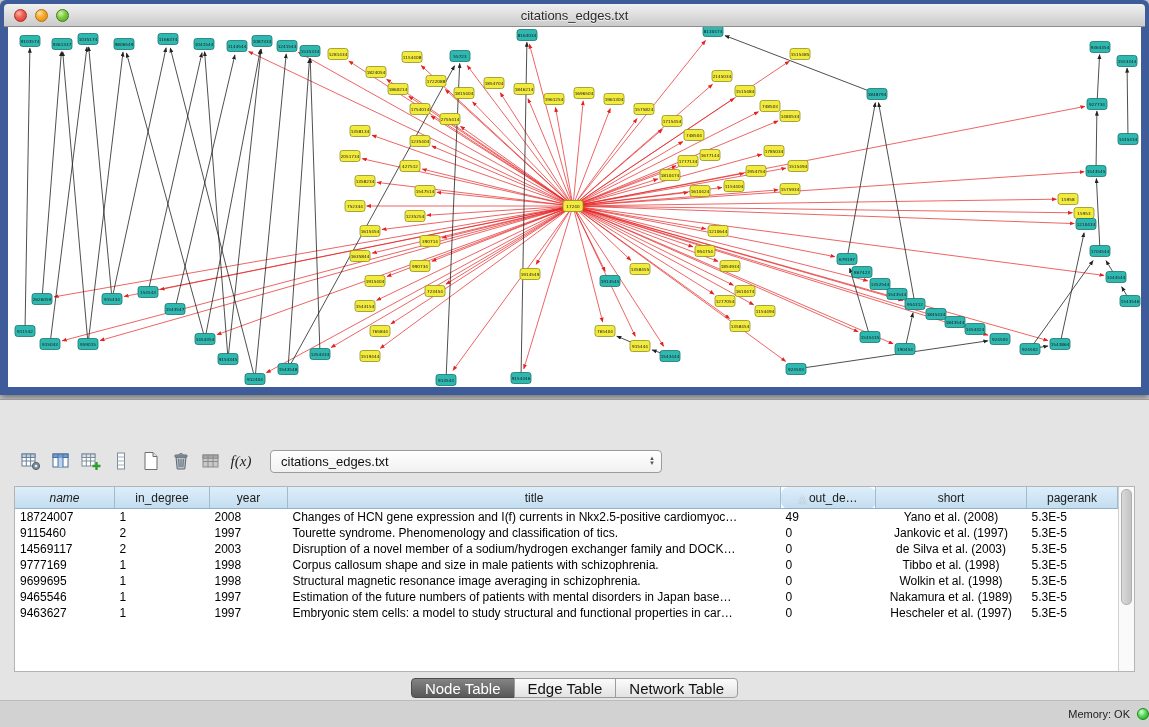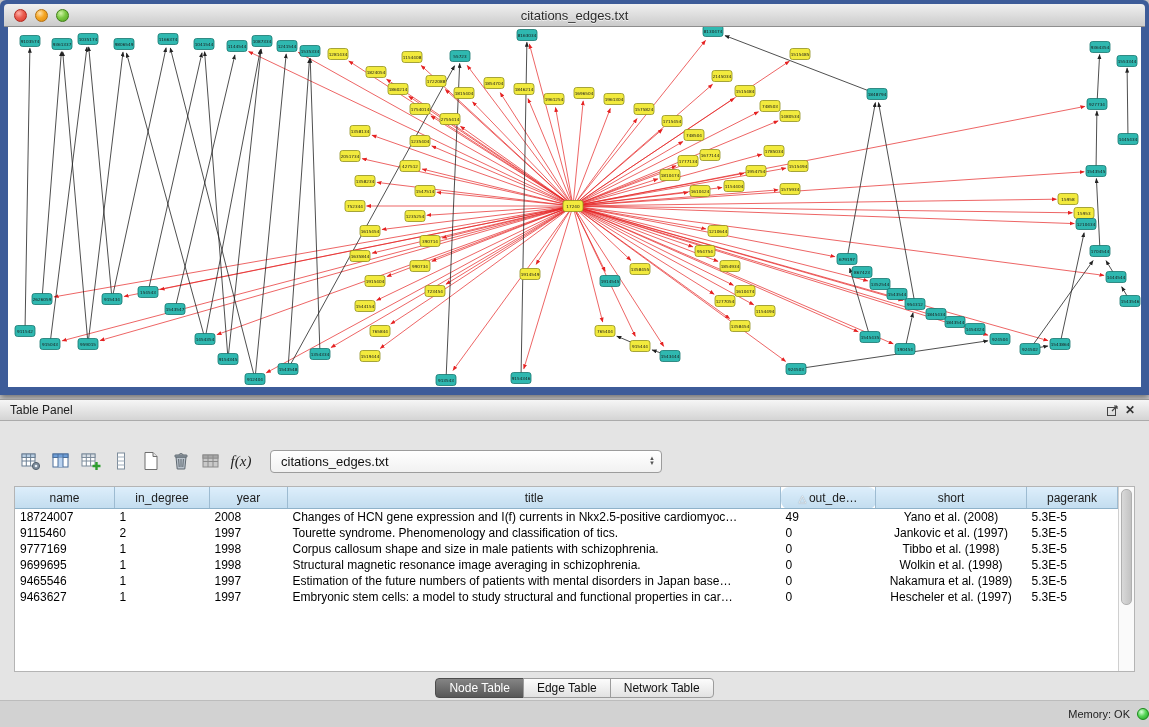--- a/index.html
+++ b/index.html
@@ -98,21 +98,21 @@
   .vthumb{
     position:absolute;left:2px;right:2px;top:2px;height:62%;
     background:linear-gradient(90deg,#d9d9d9,#c2c2c2);border-radius:5px;border:1px solid #b0b0b0;
   }
   
   .table-tabs{
     position:absolute;left:0;right:0;top:277px;height:22px;
     display:flex;justify-content:center;align-items:center;
   }
   .table-tab{
-    height:20px;padding:0 13px;font-size:12px;font-family:"Liberation Sans",sans-serif;
+    height:20px;padding:0 13px;font-size:15px;font-family:"Liberation Sans",sans-serif;
     background:linear-gradient(#fcfcfc,#e2e2e2);color:#111;
     border:1px solid #9c9c9c;border-radius:0;
   }
   .table-tab + .table-tab{margin-left:-1px;}
   .table-tab:first-child{border-radius:4px 0 0 4px;}
   .table-tab:last-child{border-radius:0 4px 4px 0;}
   .table-tab.selected{
     background:linear-gradient(#848484,#575757);color:#fff;border-color:#4c4c4c;
   }
   
@@ -735,31 +735,20 @@
           <g>
             <rect x="887" y="316.5" width="20" height="11" rx="2.5" class="node-teal"></rect>
             <text x="897" y="323.6" class="node-label">190454</text>
           </g>
         </g>
     </svg>
   </div>
 </div>
 
 <div class="table-panel">
-  <div class="panel-header">
-    <span class="panel-header-title">Table Panel</span>
-    <span class="panel-header-spacer"></span>
-    <span class="panel-header-btn">
-      <svg width="13" height="13" viewBox="0 0 13 13">
-          <rect x="1.5" y="3.5" width="8" height="8" fill="none" stroke="#444" stroke-width="1"></rect>
-          <path d="M6 7 L11 2 M11 2 L8 2 M11 2 L11 5" stroke="#444" stroke-width="1.2" fill="none"></path>
-        </svg>
-    </span>
-    <span class="panel-header-btn">✕</span>
-  </div>
 
   <div class="toolbar">
     <button class="tool-btn">
       <svg width="20" height="20" viewBox="0 0 20 20">
           <rect x="1" y="3" width="13" height="12" fill="#fff" stroke="#6b7f93"></rect>
           <rect x="1" y="3" width="13" height="3.5" fill="#b9cfe4" stroke="#6b7f93"></rect>
           <path d="M5.3 3 V15 M9.6 3 V15 M1 10 H14" stroke="#6b7f93" fill="none"></path>
           <circle cx="15" cy="15" r="3.6" fill="#7d8c9b" stroke="#54616d"></circle>
           <circle cx="15" cy="15" r="1.3" fill="#e8eef4"></circle>
         </svg>
@@ -817,21 +806,21 @@
           <span>▼</span>
         </span>
     </div>
   </div>
 
   <div class="table-area">
     <div class="table-scroll">
       <table class="data">
         <thead>
             <tr>
-              <th style="width: 97px;">name</th>
+              <th style="width: 97px; font-style: italic;">name</th>
               <th style="width: 92px;">in_degree</th>
               <th style="width: 75px;">year</th>
               <th style="width: 490px;">title</th>
               <th style="width: 92px; border-radius: 8px;"><span class="sort-glyph">△ </span>out_de…</th>
               <th style="width: 148px;">short</th>
               <th>pagerank</th>
             </tr>
           </thead>
         <tbody>
             <tr>
@@ -843,20 +832,29 @@
               <td class="col-short">Yano et al. (2008)</td>
               <td class="col-pagerank">5.3E-5</td>
             </tr>
             <tr>
               <td class="col-name">9115460</td>
               <td class="col-in_degree">2</td>
               <td class="col-year">1997</td>
               <td class="col-title">Tourette syndrome. Phenomenology and classification of tics.</td>
               <td class="col-out_degree">0</td>
               <td class="col-short">Jankovic et al. (1997)</td>
+              <td class="col-pagerank">5.3E-5</td>
+            </tr>
+            <tr>
+              <td class="col-name">14569117</td>
+              <td class="col-in_degree">2</td>
+              <td class="col-year">2003</td>
+              <td class="col-title">Disruption of a novel member of a sodium/hydrogen exchanger family and DOCK…</td>
+              <td class="col-out_degree">0</td>
+              <td class="col-short">de Silva et al. (2003)</td>
               <td class="col-pagerank">5.3E-5</td>
             </tr>
             <tr>
               <td class="col-name">9777169</td>
               <td class="col-in_degree">1</td>
               <td class="col-year">1998</td>
               <td class="col-title">Corpus callosum shape and size in male patients with schizophrenia.</td>
               <td class="col-out_degree">0</td>
               <td class="col-short">Tibbo et al. (1998)</td>
               <td class="col-pagerank">5.3E-5</td>

